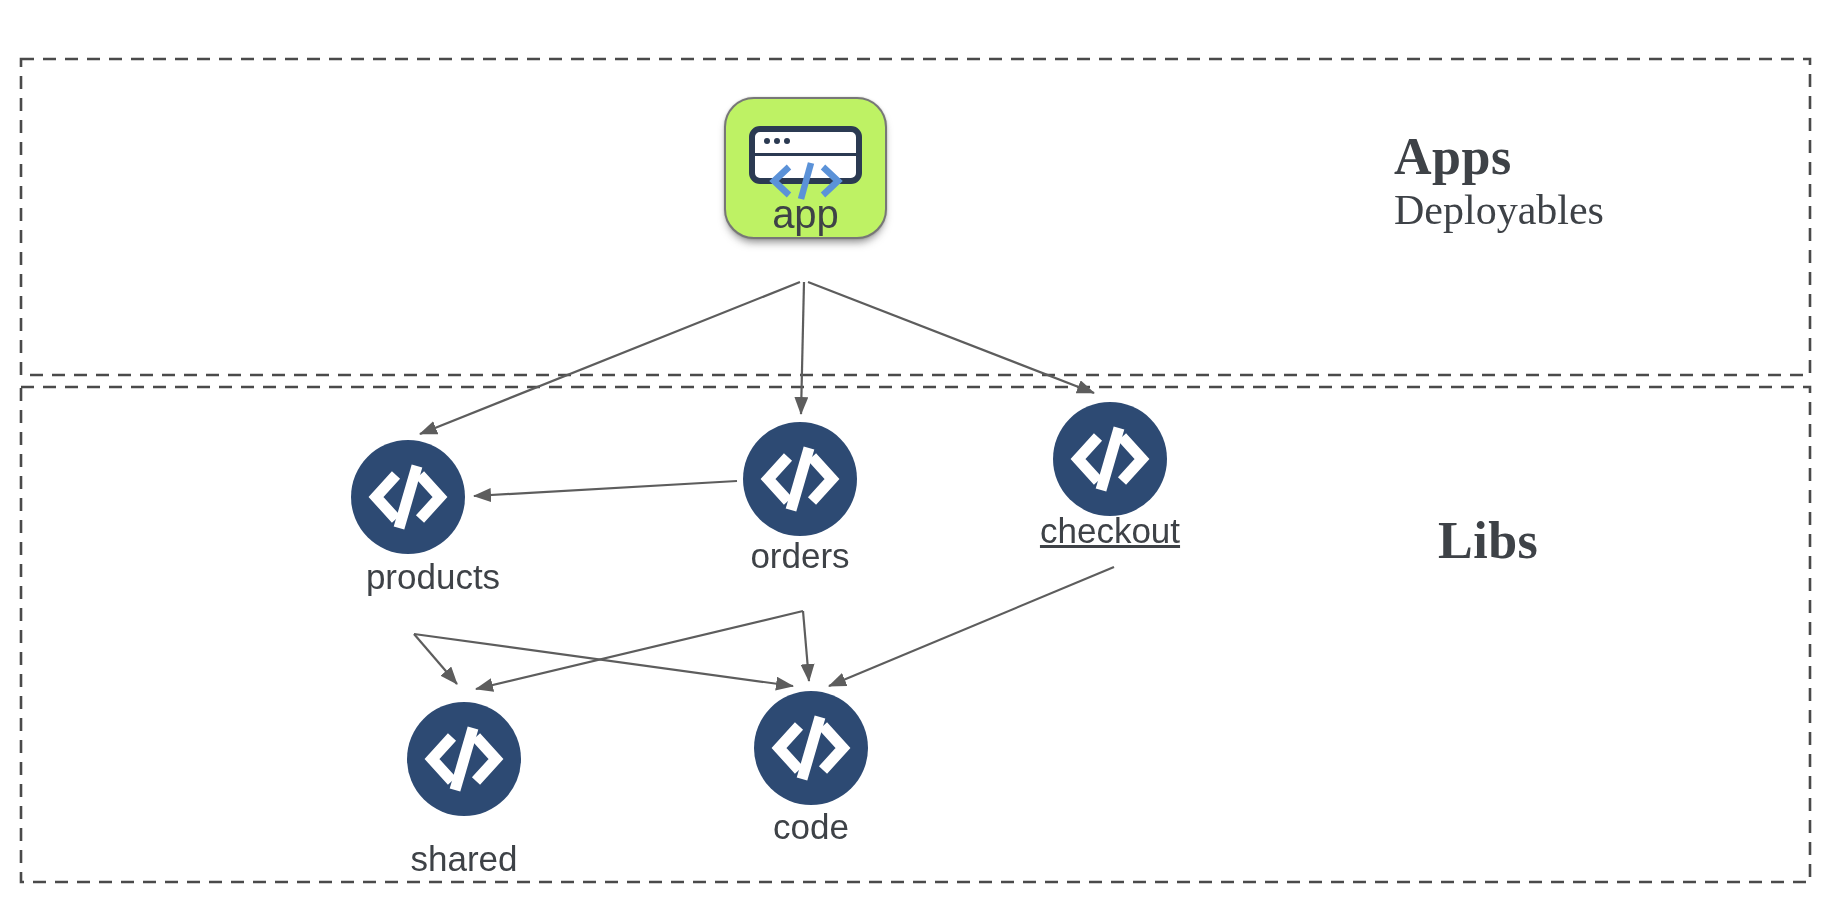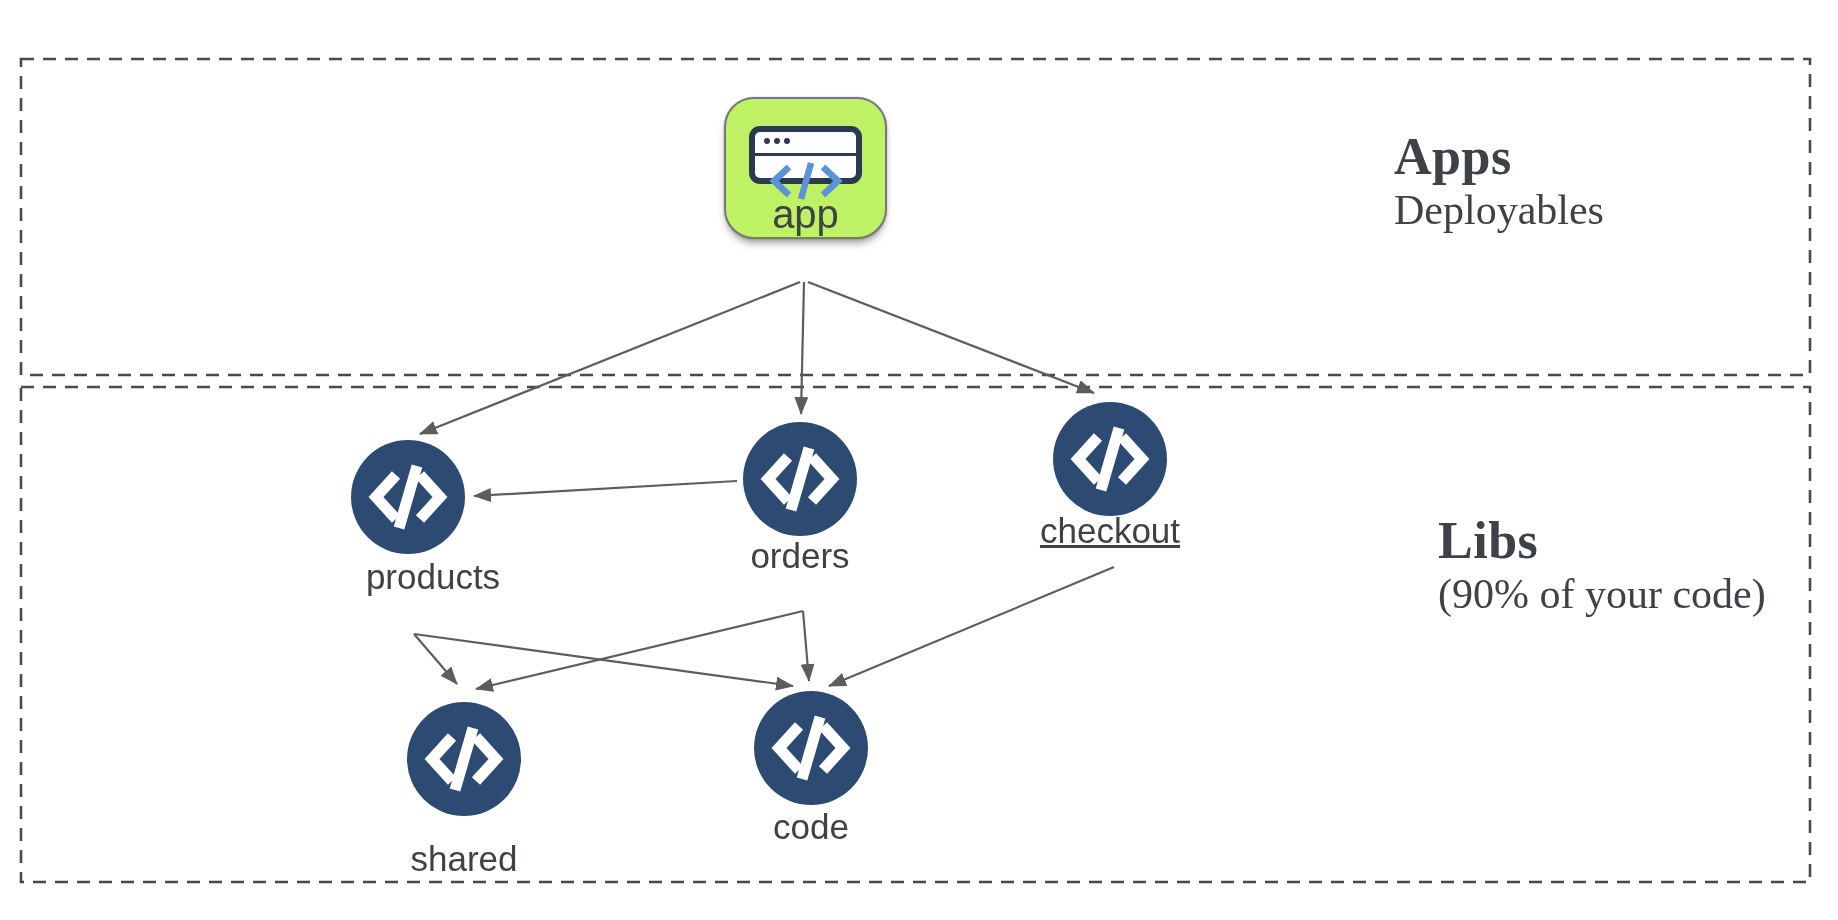--- a/index.html
+++ b/index.html
@@ -84,21 +84,20 @@
       </g>
   </svg>
 
   <div class="section-label apps">
     <div class="title">Apps</div>
     <div class="subtitle">Deployables</div>
   </div>
 
   <div class="section-label libs">
     <div class="title">Libs</div>
-    <div class="subtitle">(90% of your code)</div>
   </div>
 
   <div class="app-node">
     <div class="browser-icon">
       <div class="browser-dots">
           <i></i>
           <i></i>
           <i></i>
         </div>
       <div class="browser-divider"></div>

